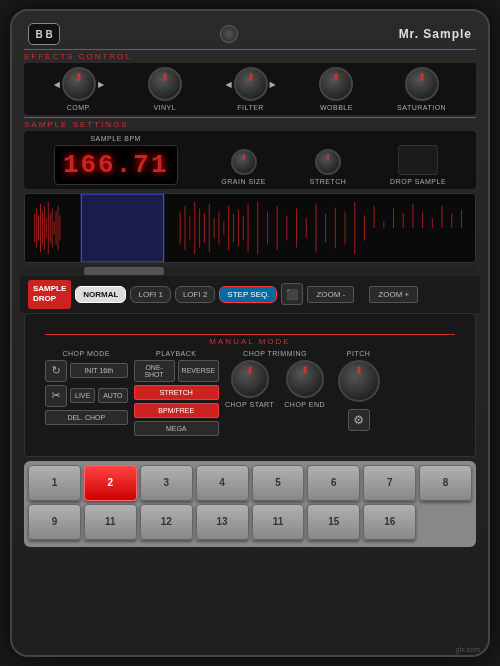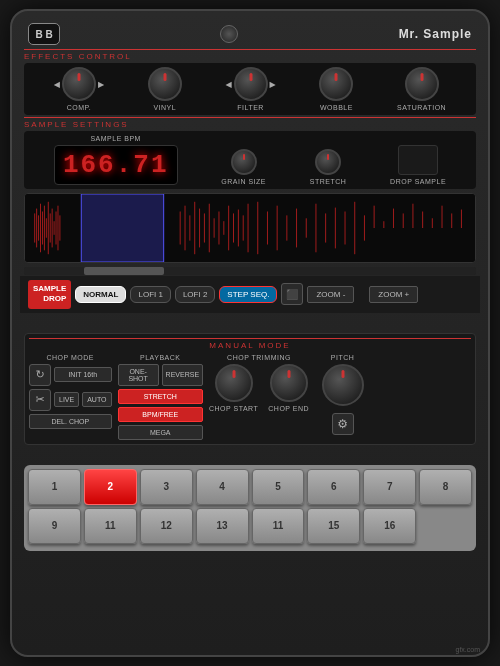--- a/index.html
+++ b/index.html
@@ -188,21 +188,21 @@
       padding: 4px 8px;
       background: #1a1a1a;
     }
     .sample-mode-label {
       background: #cc2222;
       color: #fff;
       font-size: 8px;
       font-weight: bold;
       padding: 4px 5px;
       border-radius: 3px;
-      text-align: right;
+      text-align: left;
       line-height: 1.3;
       min-width: 42px;
     }
     .mode-btn {
       background: #2a2a2a;
       border: 1px solid #555;
       color: #bbb;
       font-size: 8px;
       padding: 3px 7px;
       border-radius: 6px;
@@ -245,22 +245,22 @@
     }
     .zoom-row {
       display: flex;
       gap: 15px;
     }
     
     .manual-mode-section {
       background: #181818;
       border: 1px solid #333;
       border-radius: 4px;
-      margin: 20px 4px;
-      padding: 4px;
+      margin: 0 4px;
+      padding: 20px;
     }
     .manual-mode-label {
       text-align: center;
       color: #cc3333;
       font-size: 8px;
       letter-spacing: 2px;
       border-top: 1px solid #cc3333;
       padding-top: 2px;
       margin-bottom: 4px;
     }

